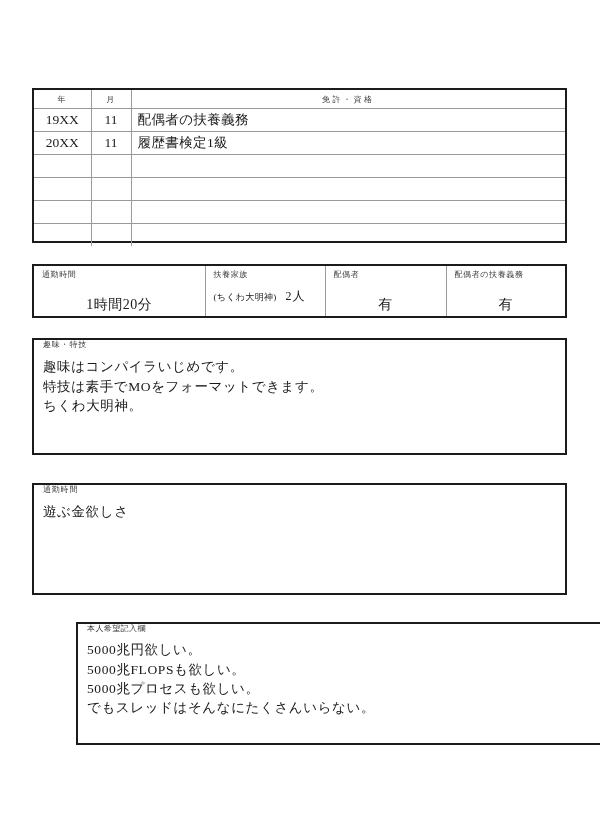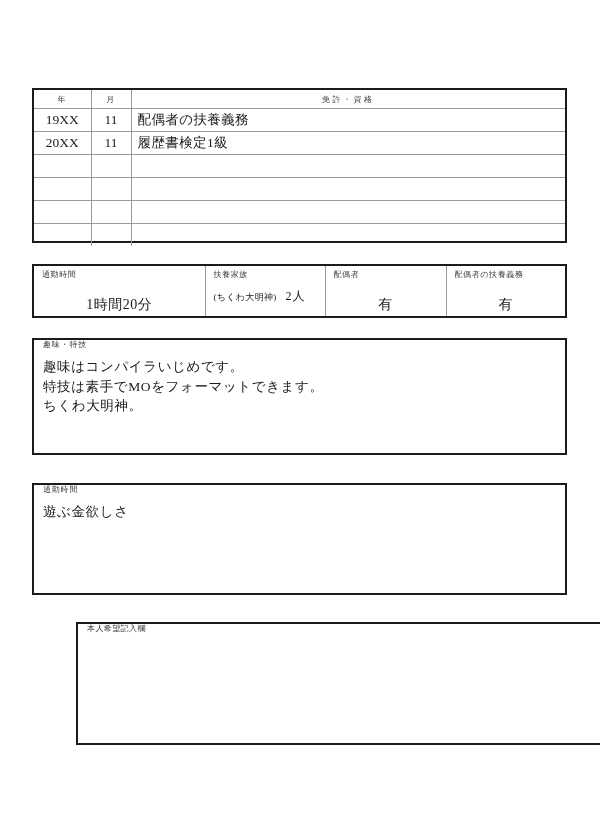--- a/index.html
+++ b/index.html
@@ -256,15 +256,19 @@
 ちくわ大明神。</div>
   </div>
 
   <div class="outer-box text-box" id="motivation-box">
     <div class="box-label">通勤時間</div>
     <div class="box-body">遊ぶ金欲しさ</div>
   </div>
 
   <div class="outer-box text-box" id="request-box">
     <div class="box-label">本人希望記入欄</div>
+    <div class="box-body">5000兆円欲しい。
+5000兆FLOPSも欲しい。
+5000兆プロセスも欲しい。
+でもスレッドはそんなにたくさんいらない。</div>
   </div>
 
 </div>
 
 </body></html>

